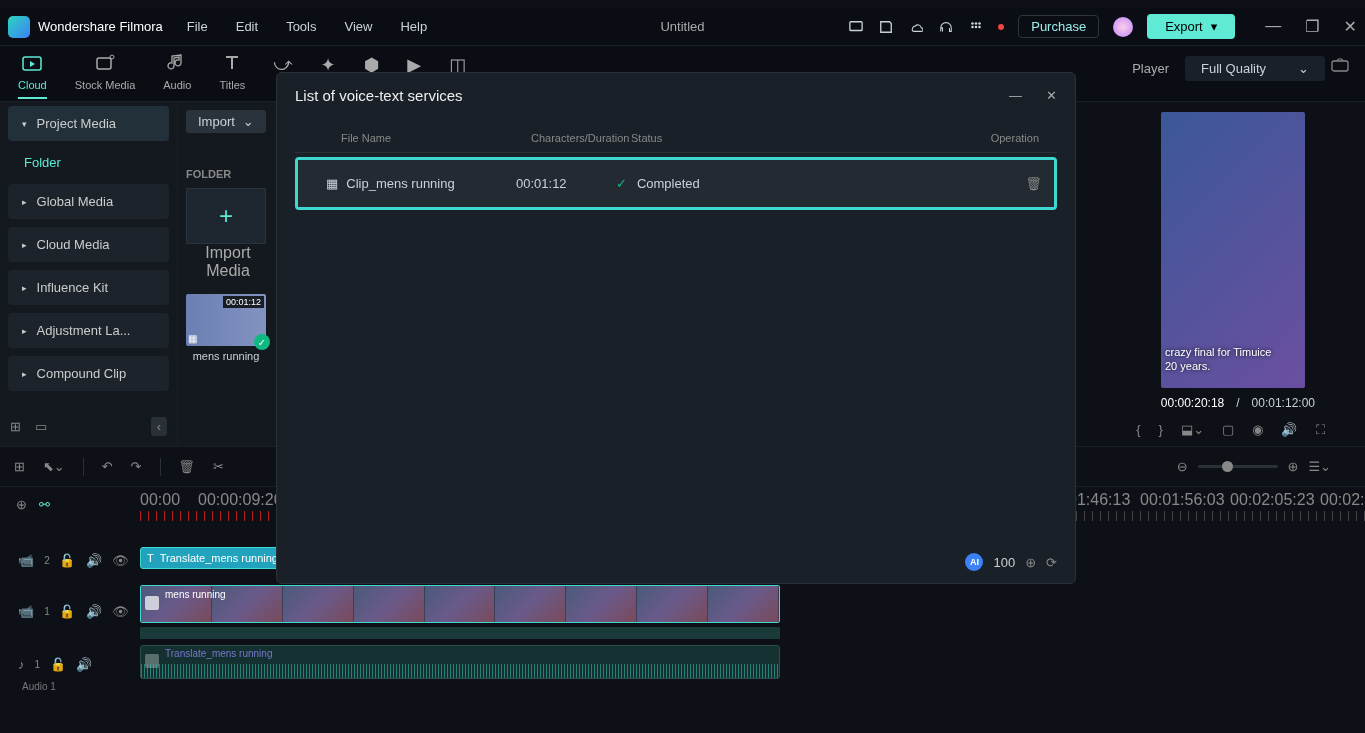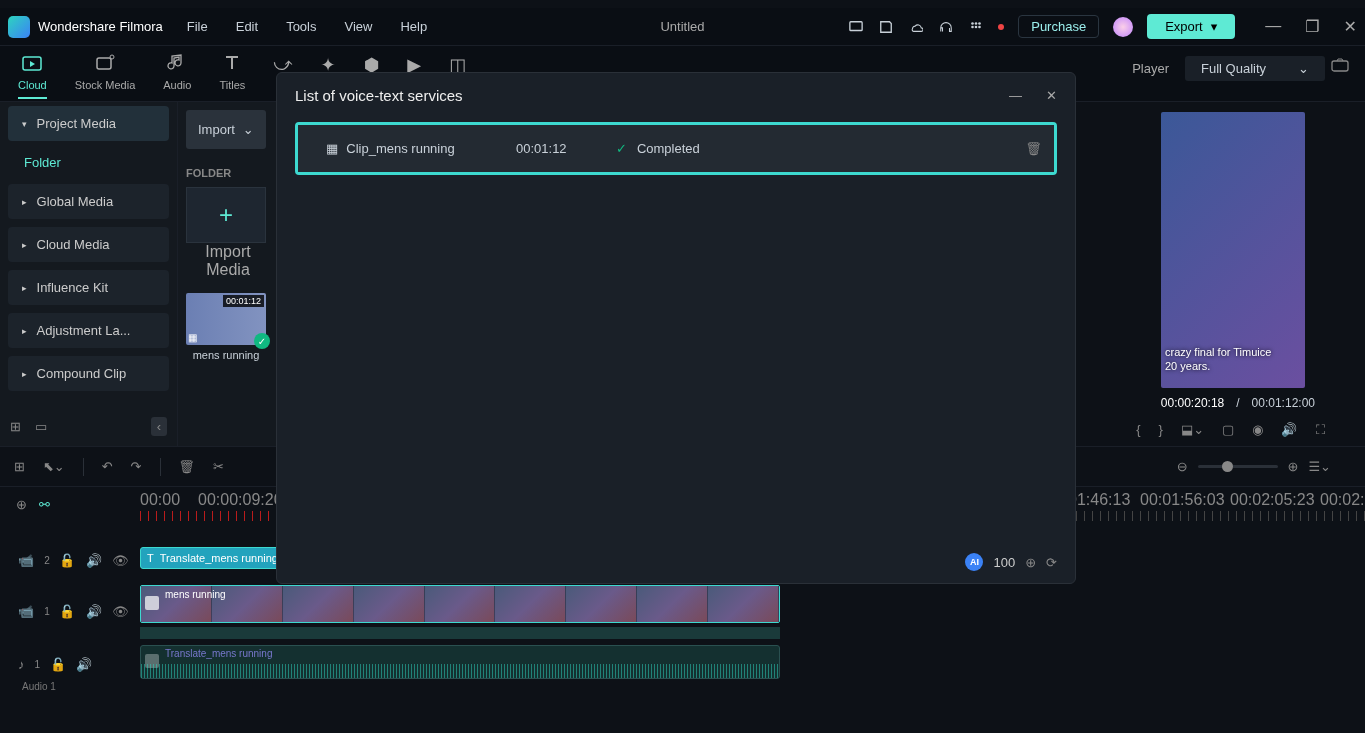--- a/index.html
+++ b/index.html
@@ -36,21 +36,21 @@
 
 
 .main-area { display: flex; height: 344px; }
 .sidebar { width: 178px; background: #14191f; border-right: 1px solid #1a1f28; display: flex; flex-direction: column; }
 .sidebar-item { padding: 10px 14px; display: flex; align-items: center; gap: 10px; cursor: pointer; color: #ccc; background: #1c232b; margin: 4px 8px; border-radius: 4px; }
 .sidebar-item.active { background: #22303a; }
 .folder-label { color: #5eead4; padding: 10px 24px; cursor: pointer; }
 .sidebar-bottom { margin-top: auto; padding: 10px; display: flex; gap: 14px; align-items: center; }
 
 .media-panel { width: 100px; background: #14191f; padding: 8px; position: relative; }
-.import-dd { background: #2a323b; padding: 12px 12px; border-radius: 3px; display: inline-flex; align-items: center; gap: 8px; cursor: pointer; margin-bottom: 10px; }
+.import-dd { background: #2a323b; padding: 4px 12px; border-radius: 3px; display: inline-flex; align-items: center; gap: 8px; cursor: pointer; margin-bottom: 27px; }
 .folder-header { font-size: 11px; color: #888; margin: 8px 0; font-weight: 600; }
 .import-tile { width: 80px; height: 56px; background: #1e2630; border: 1px solid #2a333d; display: flex; align-items: center; justify-content: center; cursor: pointer; color: #5eead4; font-size: 24px; }
 .import-tile-label { font-size: 16px; color: #aaa; text-align: center; }
 .media-item { width: 80px; margin-top: 14px; }
 .media-thumb { width: 80px; height: 52px; background: linear-gradient(90deg, #6b7fb3, #8293c0); border-radius: 2px; position: relative; }
 .media-dur { position: absolute; top: 2px; right: 2px; background: rgba(0,0,0,0.8); font-size: 9px; padding: 1px 3px; color: #fff; }
 .media-badge { position: absolute; bottom: 2px; left: 2px; color: #fff; font-size: 10px; }
 .media-check { position: absolute; bottom: -4px; right: -4px; width: 16px; height: 16px; background: #10b981; border-radius: 50%; display: flex; align-items: center; justify-content: center; color: #fff; font-size: 10px; }
 .media-name { font-size: 11px; margin-top: 4px; text-align: center; }
 
@@ -411,20 +411,26 @@
 </div>
 
 <div class="modal">
   <div class="modal-header">
     <span class="modal-title">List of voice-text services</span>
     <div class="modal-controls">
       <span class="modal-ctrl">—</span>
       <span class="modal-ctrl">✕</span>
     </div>
   </div>
+  <div class="modal-table-header">
+    <span class="col-file">File Name</span>
+    <span class="col-dur">Characters/Duration</span>
+    <span class="col-status">Status</span>
+    <span class="col-op">Operation</span>
+  </div>
   <div class="modal-row-wrap">
     <div class="modal-row">
       <span class="row-file">
         <span>▦</span>
         <span>Clip_mens running</span>
       </span>
       <span class="row-dur">00:01:12</span>
       <span class="row-status">
         <span class="check-green">✓</span>
         <span>Completed</span>

